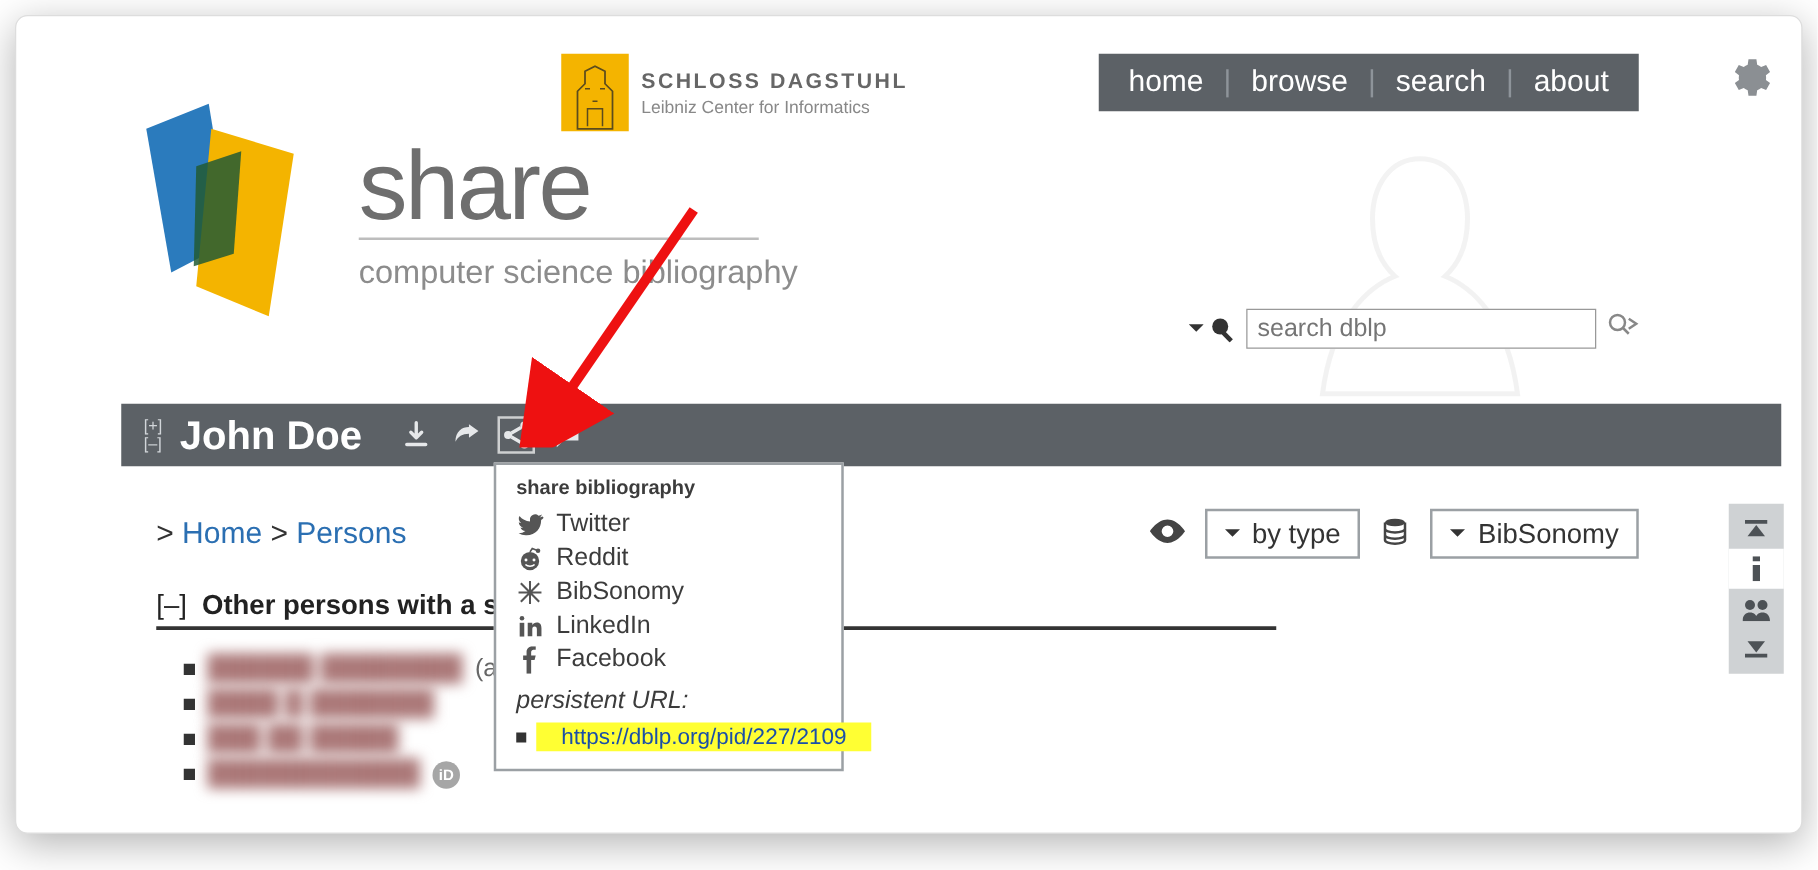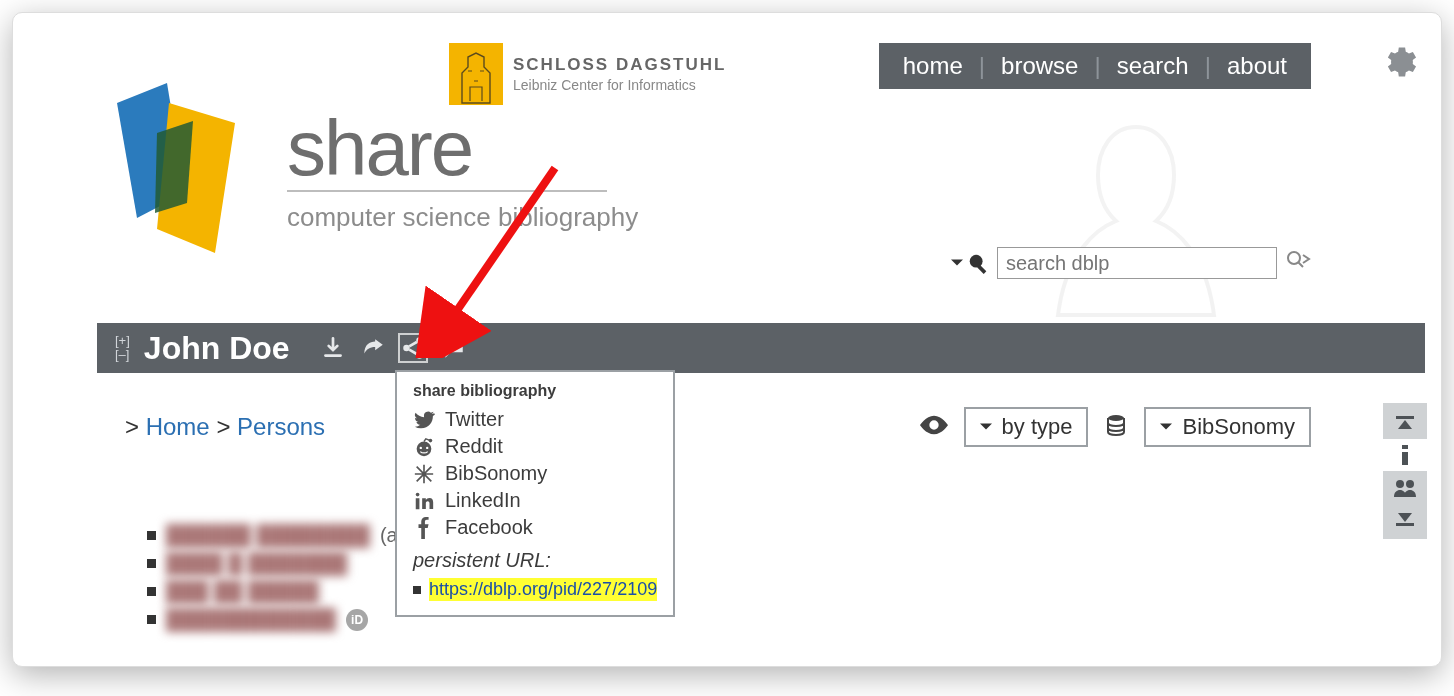--- a/index.html
+++ b/index.html
@@ -72,21 +72,21 @@
     color:#3c3c3c;
   }
   .drop h3{font-size:16px;font-weight:700;margin-bottom:6px;}
   .drop .row{display:flex;align-items:center;gap:10px;font-size:20px;padding:2px 0;cursor:pointer;}
   .drop .row svg,.drop .row .gi{width:22px;height:22px;color:#555;}
   .drop em{display:block;font-style:italic;margin-top:8px;font-size:20px;}
   .drop .url{
     display:flex;align-items:center;gap:8px;margin-top:6px;font-size:18px;
   }
   .drop .url .sq{width:8px;height:8px;background:#333;flex-shrink:0;}
-  .drop .url .hl{background:var(--hi);padding:1px 0;color:#1a4fa8;}
+  .drop .url .hl{background:var(--hi);padding:1px 20px;color:#1a4fa8;}
   
   .crumb{position:absolute;left:112px;top:400px;font-size:24px;color:#333;}
   .crumb a{color:#2b6fb2;text-decoration:none;cursor:pointer;}
   .ctrls{position:absolute;right:130px;top:394px;display:flex;align-items:center;gap:16px;}
   .ctrls .eye{color:#444;}
   .ctrls .dd{
     border:2px solid #9ba0a4;display:flex;align-items:center;height:40px;padding:0 14px;
     gap:10px;font-size:22px;color:#333;cursor:pointer;
   }
   
@@ -321,20 +321,24 @@
         </svg>
       </div>
     <div class="it">
         <svg width="18" height="16" viewBox="0 0 18 14" fill="#4d5256">
           <path d="M9 10L2 1h14z"></path>
           <rect y="11" width="18" height="3"></rect>
         </svg>
       </div>
   </div>
 
+  <div class="sub">
+    <span class="tg">[–]</span>
+    <span>Other persons with a s</span>
+  </div>
   <div class="list" id="person-list">
       <div class="li">
         <span class="sq"></span>
         <span class="blur">██████ ████████</span>
         <span class="aka"> (aka: G</span>
       </div>
       <div class="li">
         <span class="sq"></span>
         <span class="blur">████ █ ███████</span>
       </div>

